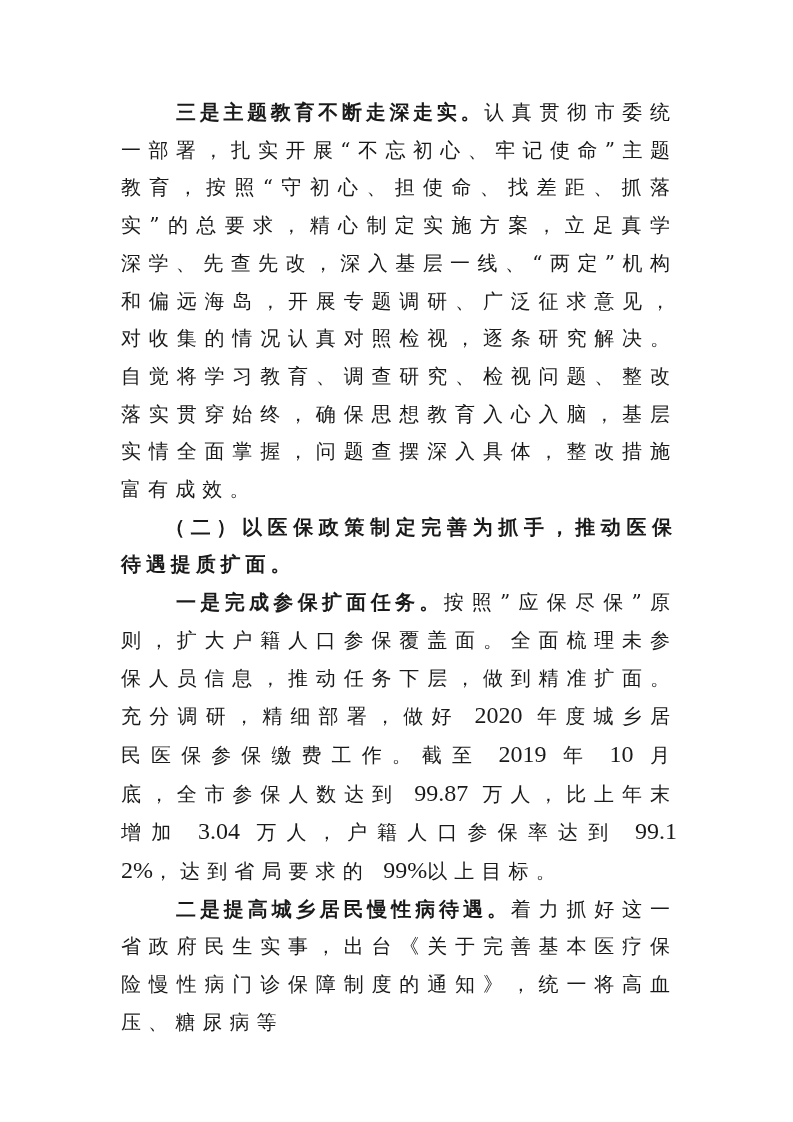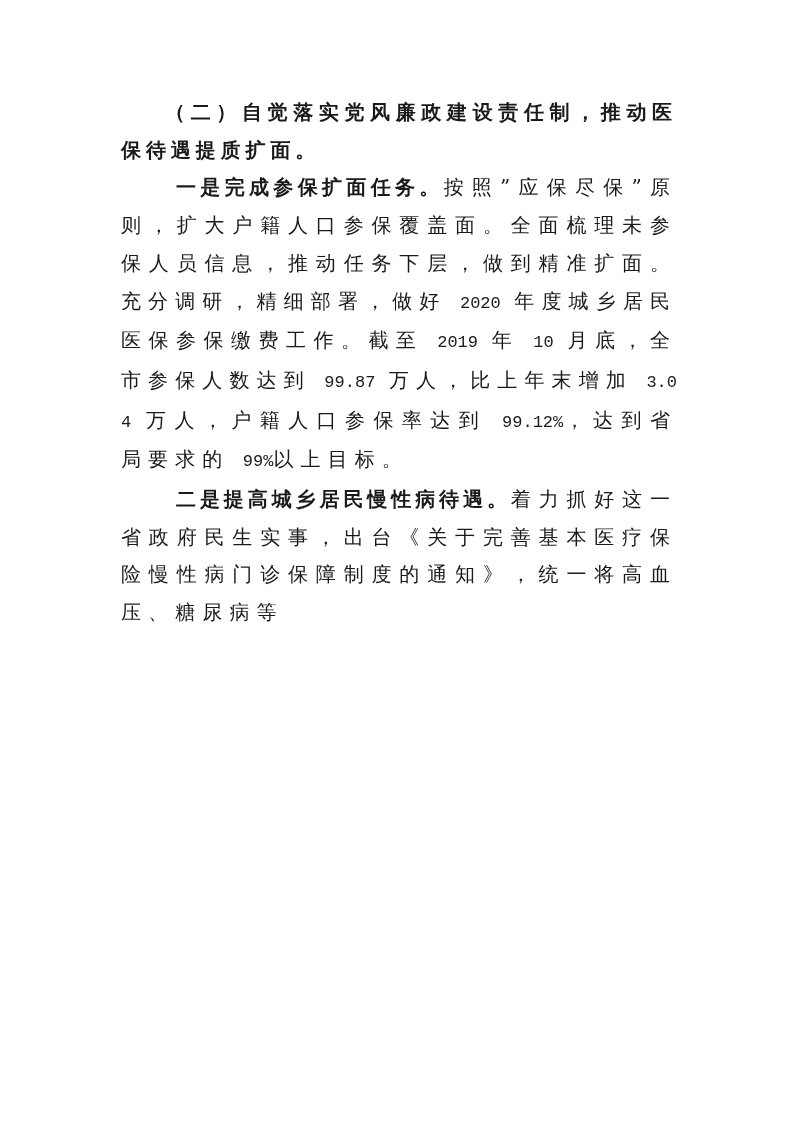--- a/index.html
+++ b/index.html
@@ -32,42 +32,43 @@
     }
     .para.indent {
       text-indent: 55px;
     }
     .para .lead {
       font-weight: bold;
       letter-spacing: 3.2px;
       font-family: "DejaVu Sans", "Liberation Sans", sans-serif;
     }
     .para .num {
-      font-family: Liberation Mono, monospace;
+      font-family: Liberation Serif, serif;
       letter-spacing: 0px;
-      font-size: 17px;
+      font-size: 24px;
     }
     .heading {
       margin: 0;
       font-size: 20px;
       line-height: 37.7px;
       letter-spacing: 4.9px;
       font-weight: bold;
       font-family: "DejaVu Sans", "Liberation Sans", sans-serif;
       text-indent: 44px;
       text-align: justify;
       word-break: break-all;
     }
   </style>
 </head>
 <body>
 
 <div class="page">
 
 
+  <p class="para indent"><span class="lead">三是主题教育不断走深走实。</span><span>认真贯彻市委统一部署，扎实开展“不忘初心、牢记使命”主题教育，按照“守初心、担使命、找差距、抓落实”的总要求，精心制定实施方案，立足真学深学、先查先改，深入基层一线、“两定”机构和偏远海岛，开展专题调研、广泛征求意见，对收集的情况认真对照检视，逐条研究解决。自觉将学习教育、调查研究、检视问题、整改落实贯穿始终，确保思想教育入心入脑，基层实情全面掌握，问题查摆深入具体，整改措施富有成效。</span></p>
 
-  <p class="heading">（二）自觉落实党风廉政建设责任制，推动医保待遇提质扩面。</p>
+  <p class="heading">（二）以医保政策制定完善为抓手，推动医保待遇提质扩面。</p>
 
   <p class="para indent"><span class="lead">一是完成参保扩面任务。</span><span>按照”应保尽保”原则，扩大户籍人口参保覆盖面。全面梳理未参保人员信息，推动任务下层，做到精准扩面。充分调研，精细部署，做好 </span><span class="num">2020</span><span> 年度城乡居民医保参保缴费工作。截至 </span><span class="num">2019</span><span> 年 </span><span class="num">10</span><span> 月底，全市参保人数达到 </span><span class="num">99.87</span><span> 万人，比上年末增加 </span><span class="num">3.04</span><span> 万人，户籍人口参保率达到 </span><span class="num">99.12%</span><span>，达到省局要求的 </span><span class="num">99%</span><span>以上目标。</span></p>
 
   <p class="para indent"><span class="lead">二是提高城乡居民慢性病待遇。</span><span>着力抓好这一省政府民生实事，出台《关于完善基本医疗保险慢性病门诊保障制度的通知》，统一将高血压、糖尿病等 </span></p>
 
 </div>
 
 </body></html>

